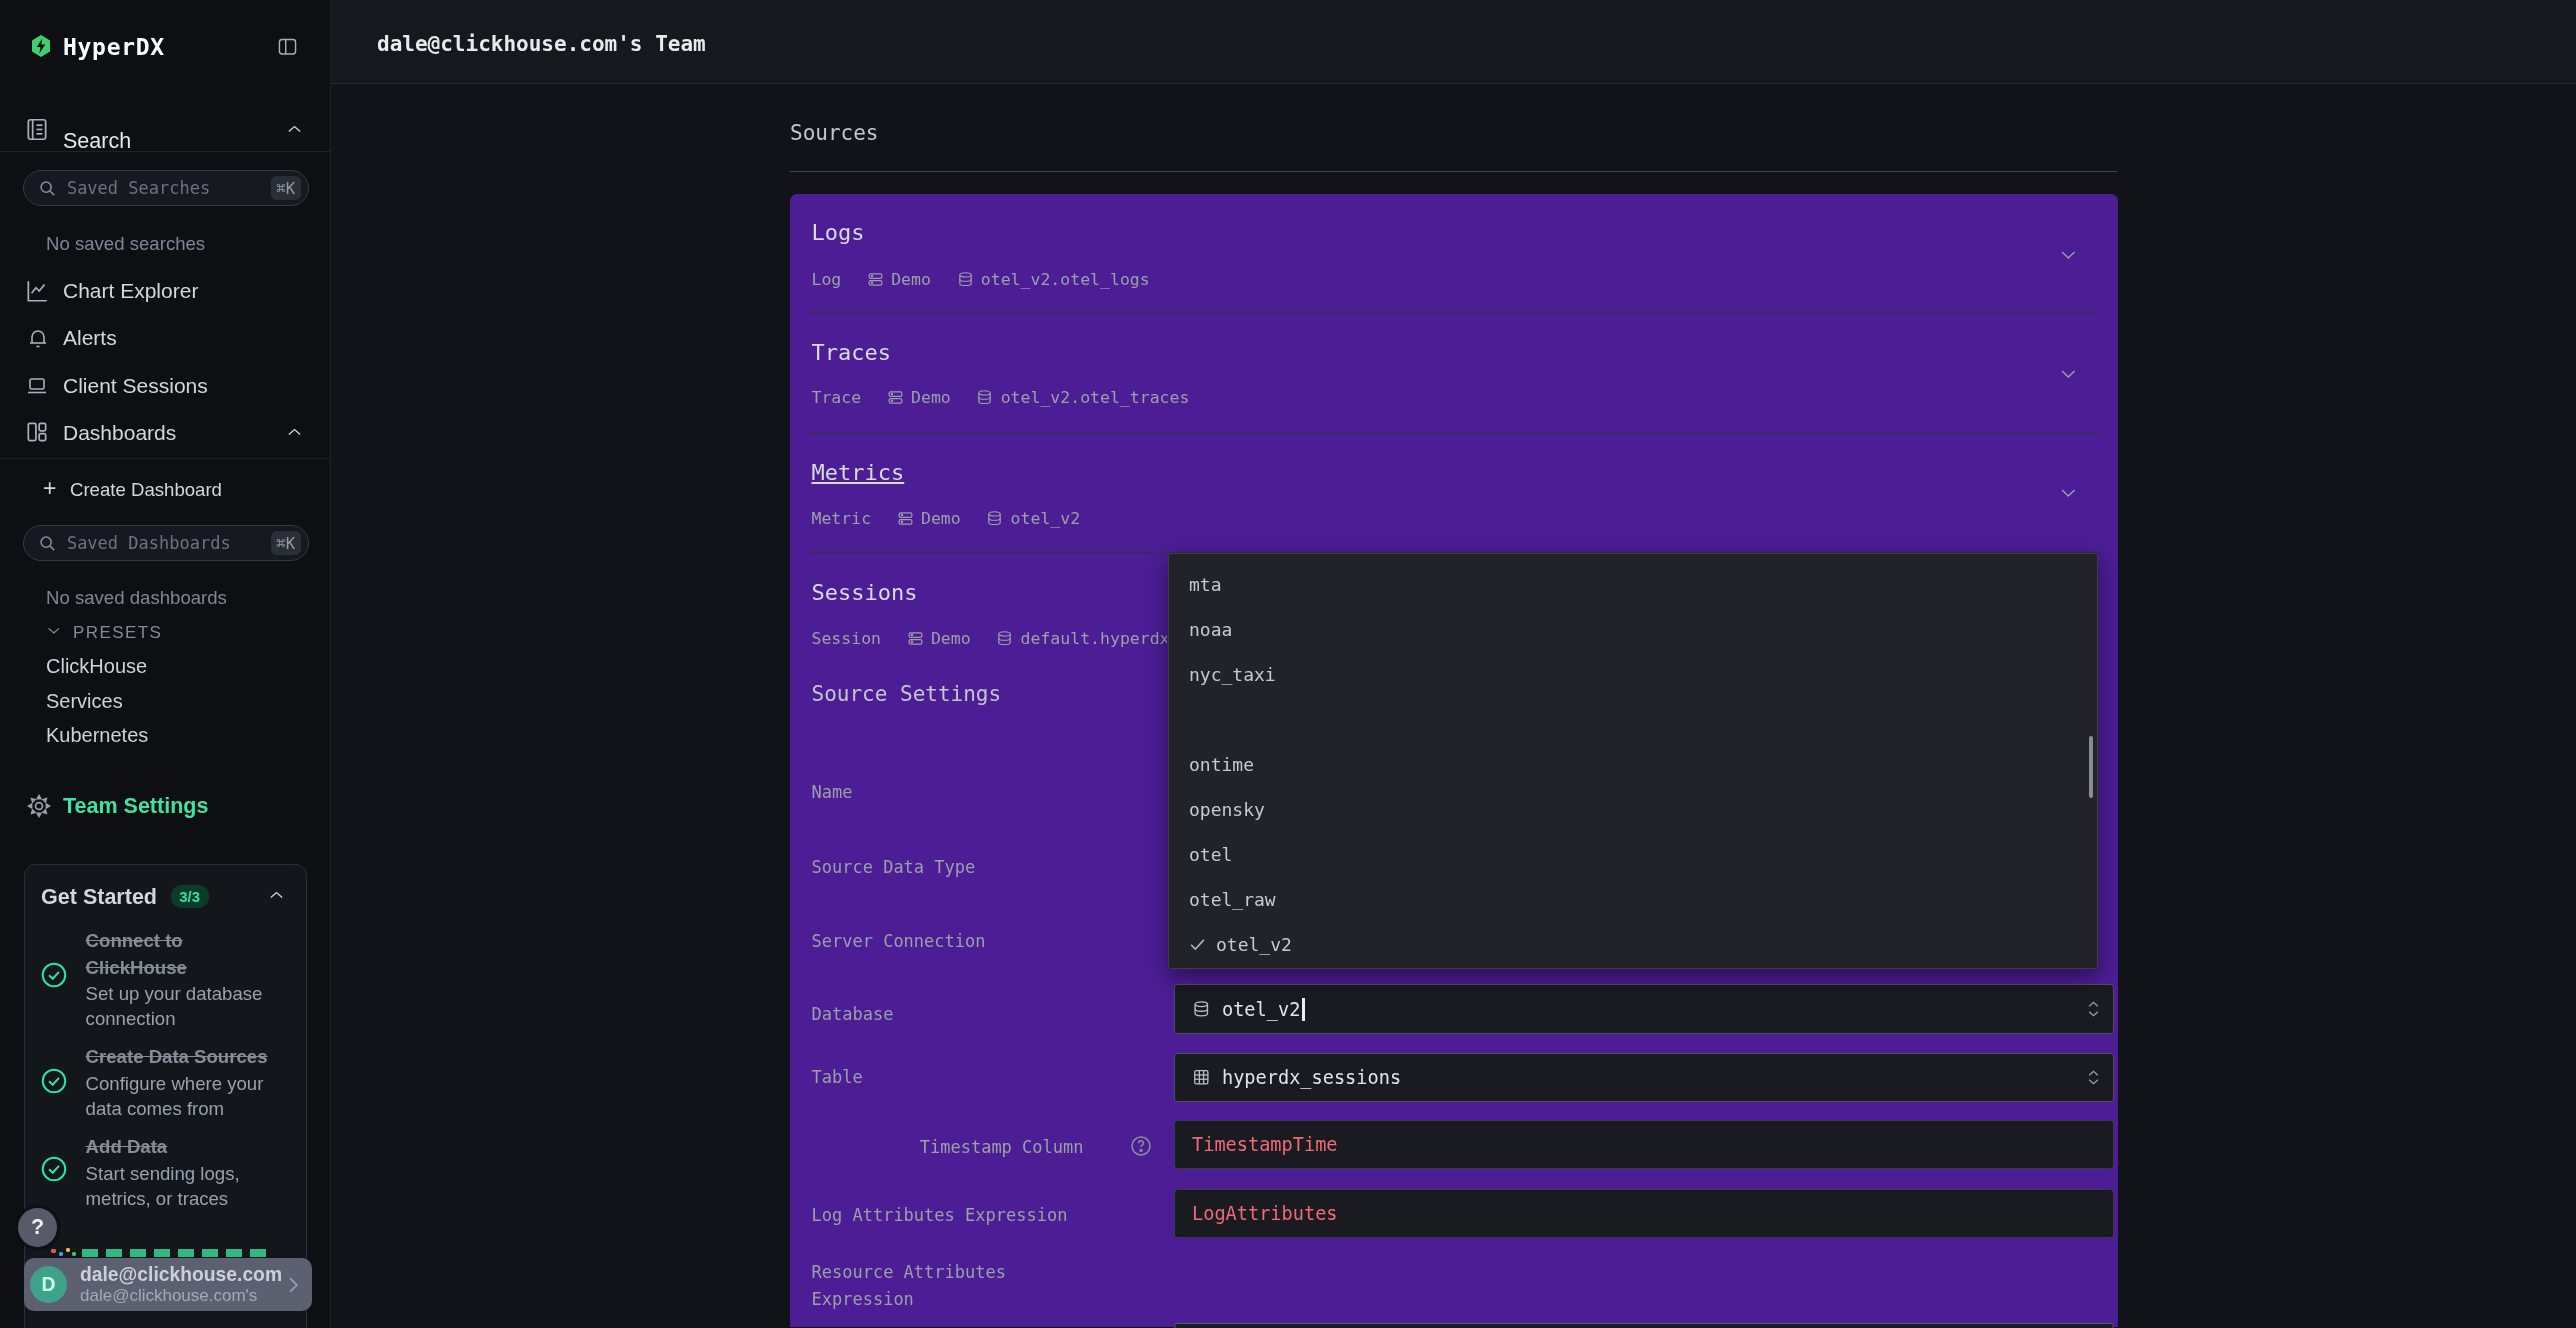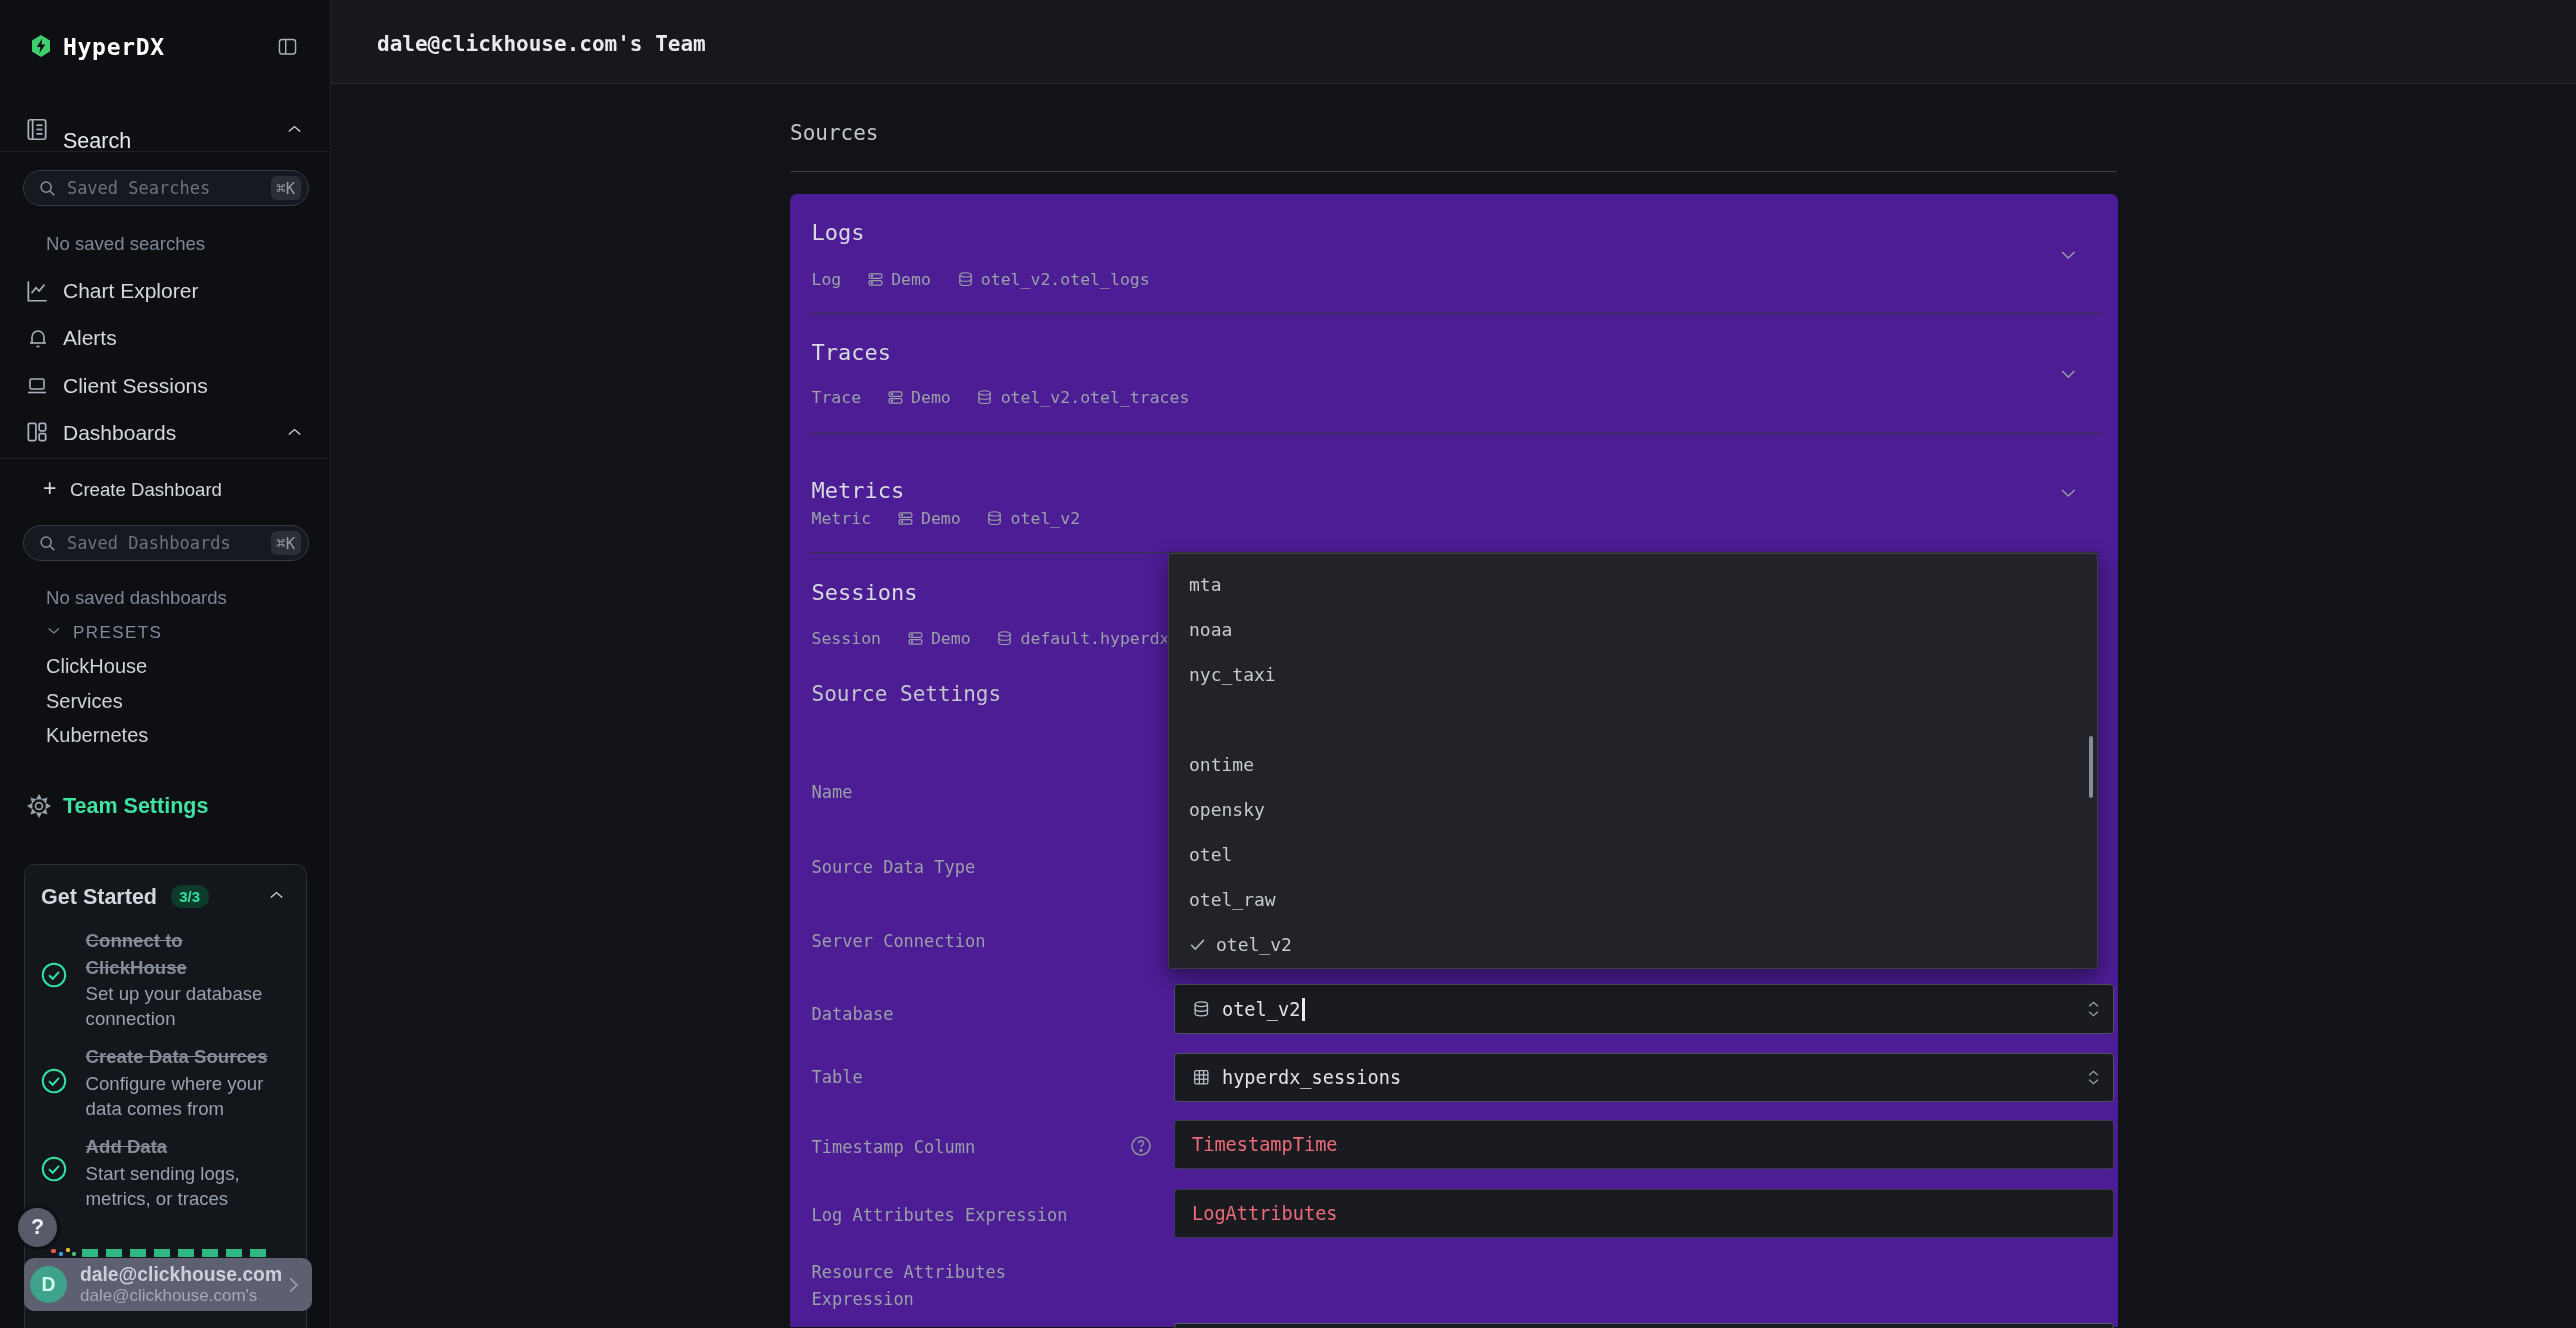--- a/index.html
+++ b/index.html
@@ -346,21 +346,21 @@
           <svg width="17" height="17" viewBox="0 0 24 24" fill="none" stroke="#9aa1a8" stroke-width="1.7">
               <ellipse cx="12" cy="5.5" rx="8" ry="3"></ellipse>
               <path d="M4 5.5 v6 c0 1.7 3.6 3 8 3 s8 -1.3 8 -3 v-6"></path>
               <path d="M4 11.5 v6 c0 1.7 3.6 3 8 3 s8 -1.3 8 -3 v-6"></path>
             </svg>
           <span>otel_v2.otel_traces</span>
         </span>
       </div>
       <div class="card-divider" style="top:239px;"></div>
 
-      <span class="src-heading mono" style="top:284px;">Metrics</span>
+      <span class="src-heading mono" style="top:266px;text-decoration:underline;">Metrics</span>
       <span class="chev-btn" style="top:286px;">
         <svg width="18.6" height="12" viewBox="0 0 24 14" fill="none" stroke="#9aa1a8" stroke-width="1.8">
             <polyline points="4,3 12,11 20,3"></polyline>
           </svg>
       </span>
       <div class="meta-row mono" style="top:311px;">
         <span class="meta-kind">Metric</span>
         <span class="meta-chip">
           <svg width="17" height="17" viewBox="0 0 24 24" fill="none" stroke="#9aa1a8" stroke-width="1.7">
               <rect x="3" y="4" width="18" height="6.5" rx="2"></rect>
@@ -403,21 +403,21 @@
         </span>
       </div>
 
       <span class="settings-title mono">Source Settings</span>
 
       <span class="form-label mono" style="top:585px;">Name</span>
       <span class="form-label mono" style="top:660px;">Source Data Type</span>
       <span class="form-label mono" style="top:734px;">Server Connection</span>
       <span class="form-label mono" style="top:807px;">Database</span>
       <span class="form-label mono" style="top:870px;">Table</span>
-      <span class="form-label mono" style="top:940px; width:272px;">Timestamp Column</span>
+      <span class="form-label mono" style="top:940px; width:272px;text-align:right;">Timestamp Column</span>
       <span class="abs" style="left:339px; top:940px;">
         <svg width="24" height="24" viewBox="0 0 24 24" fill="none" stroke="#8a9098" stroke-width="1.5">
             <circle cx="12" cy="12" r="9"></circle>
             <path d="M9.6 9.2 a2.4 2.4 0 1 1 3.3 2.2 c-0.7 0.3 -0.9 0.8 -0.9 1.5"></path>
             <circle cx="12" cy="16.4" r="0.9" fill="#8a9098"></circle>
           </svg>
       </span>
       <span class="form-label mono" style="top:1008px;">Log Attributes Expression</span>
       <span class="form-label mono" style="top:1065px;">Resource Attributes Expression</span>
 

